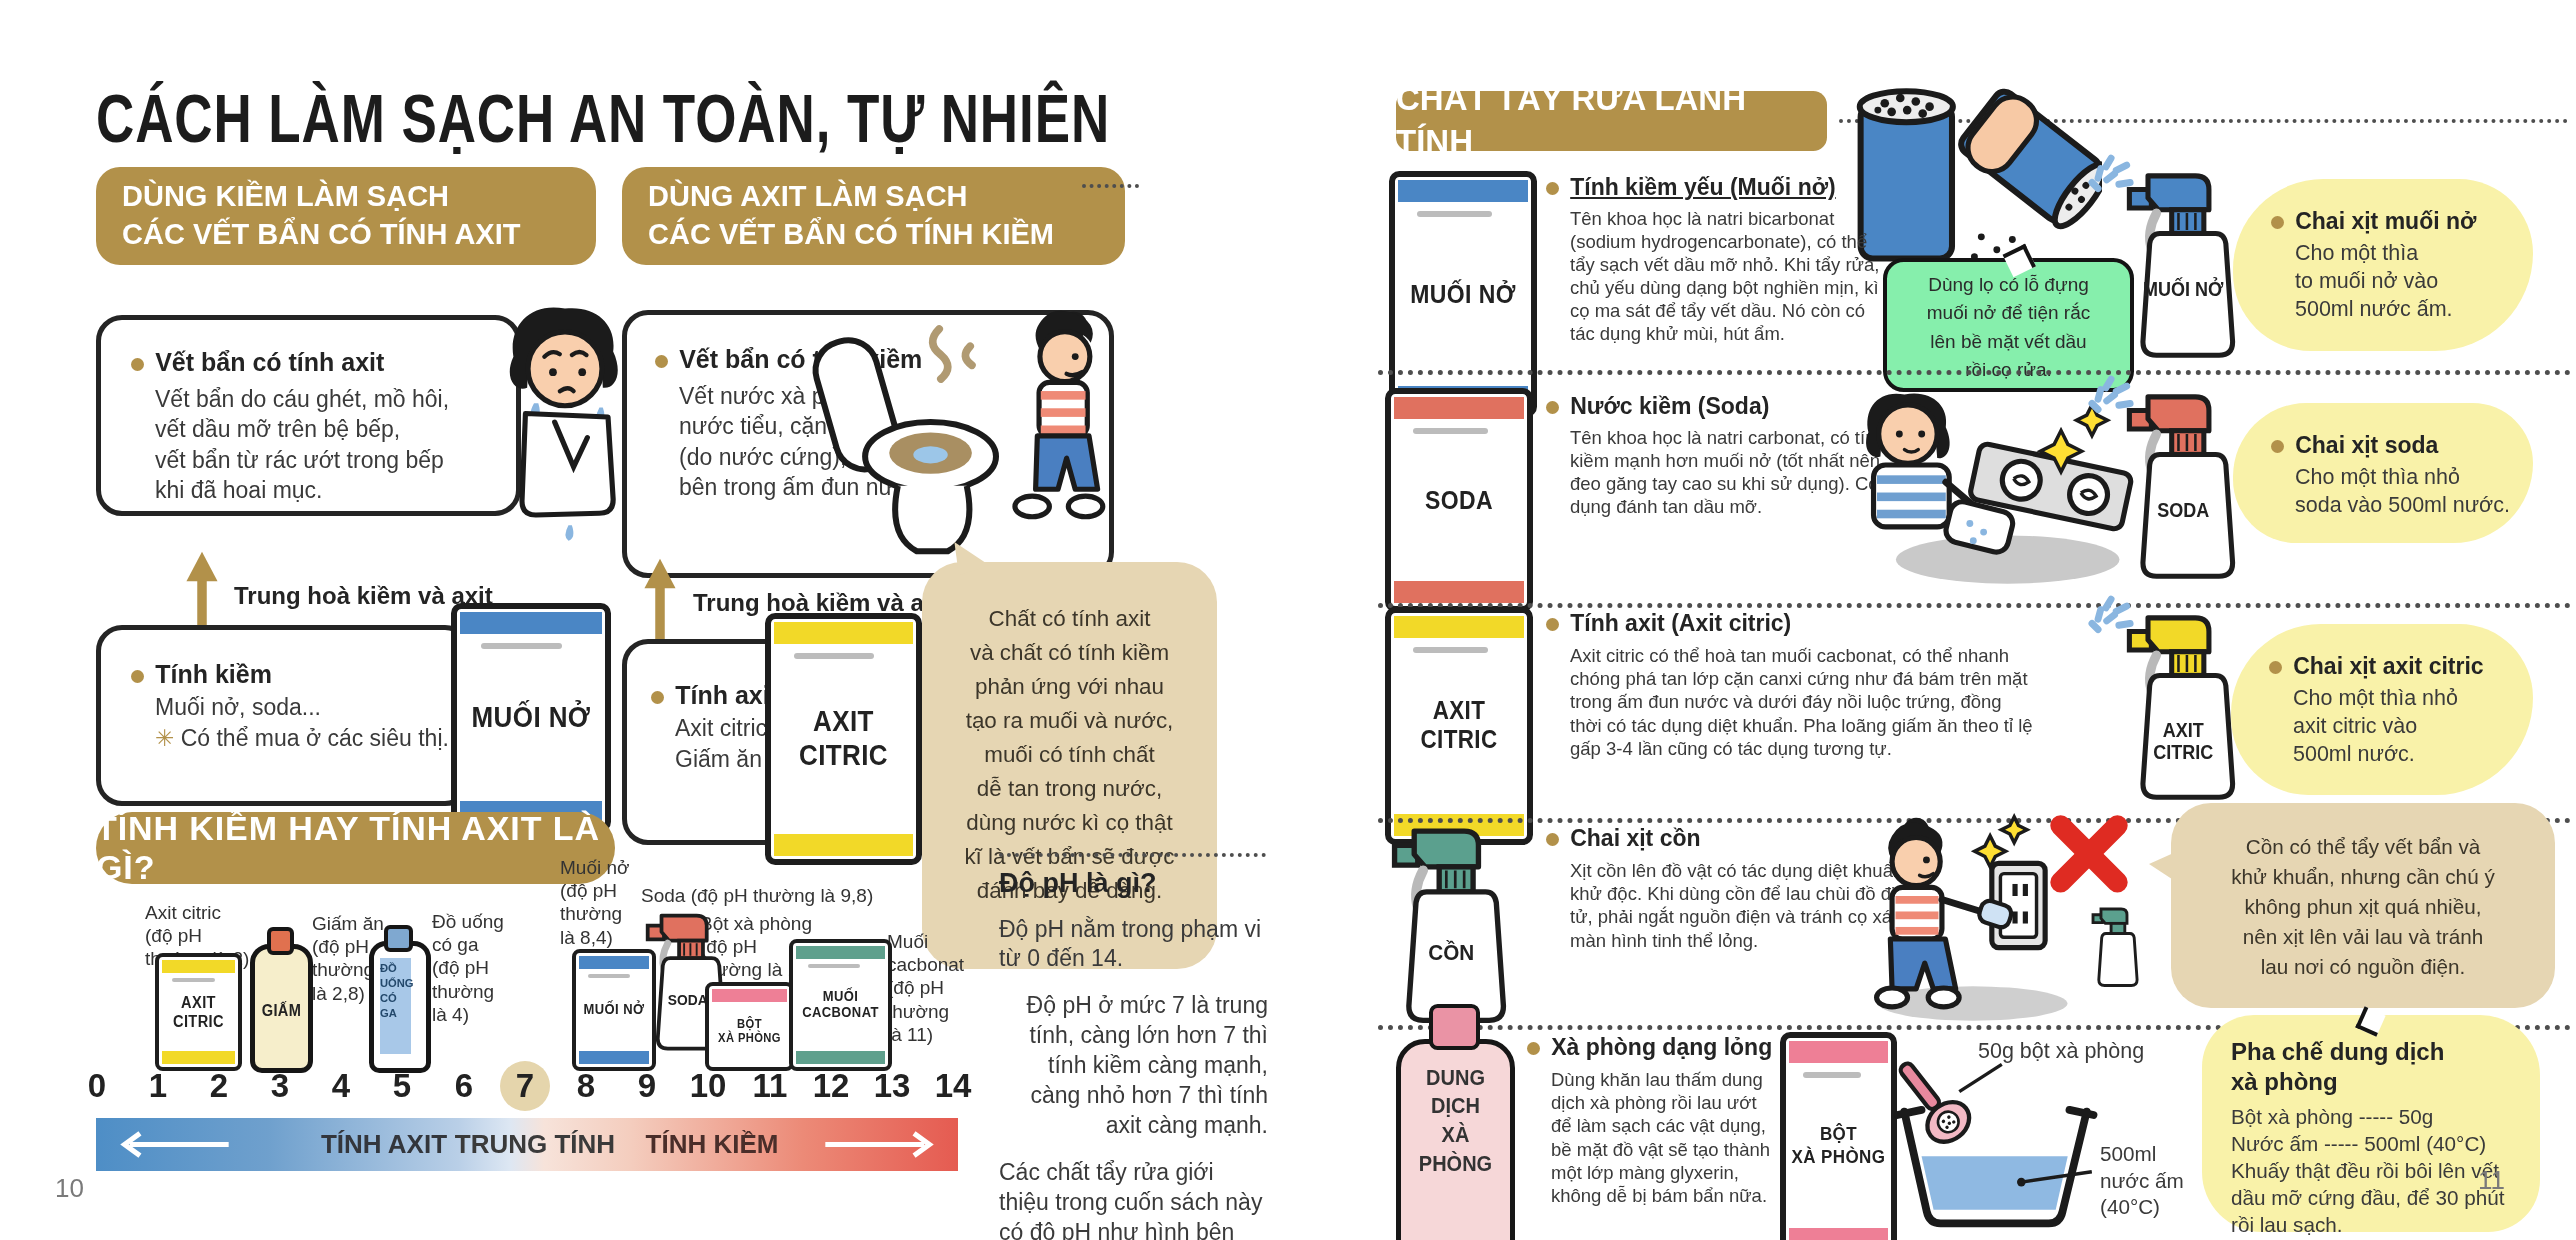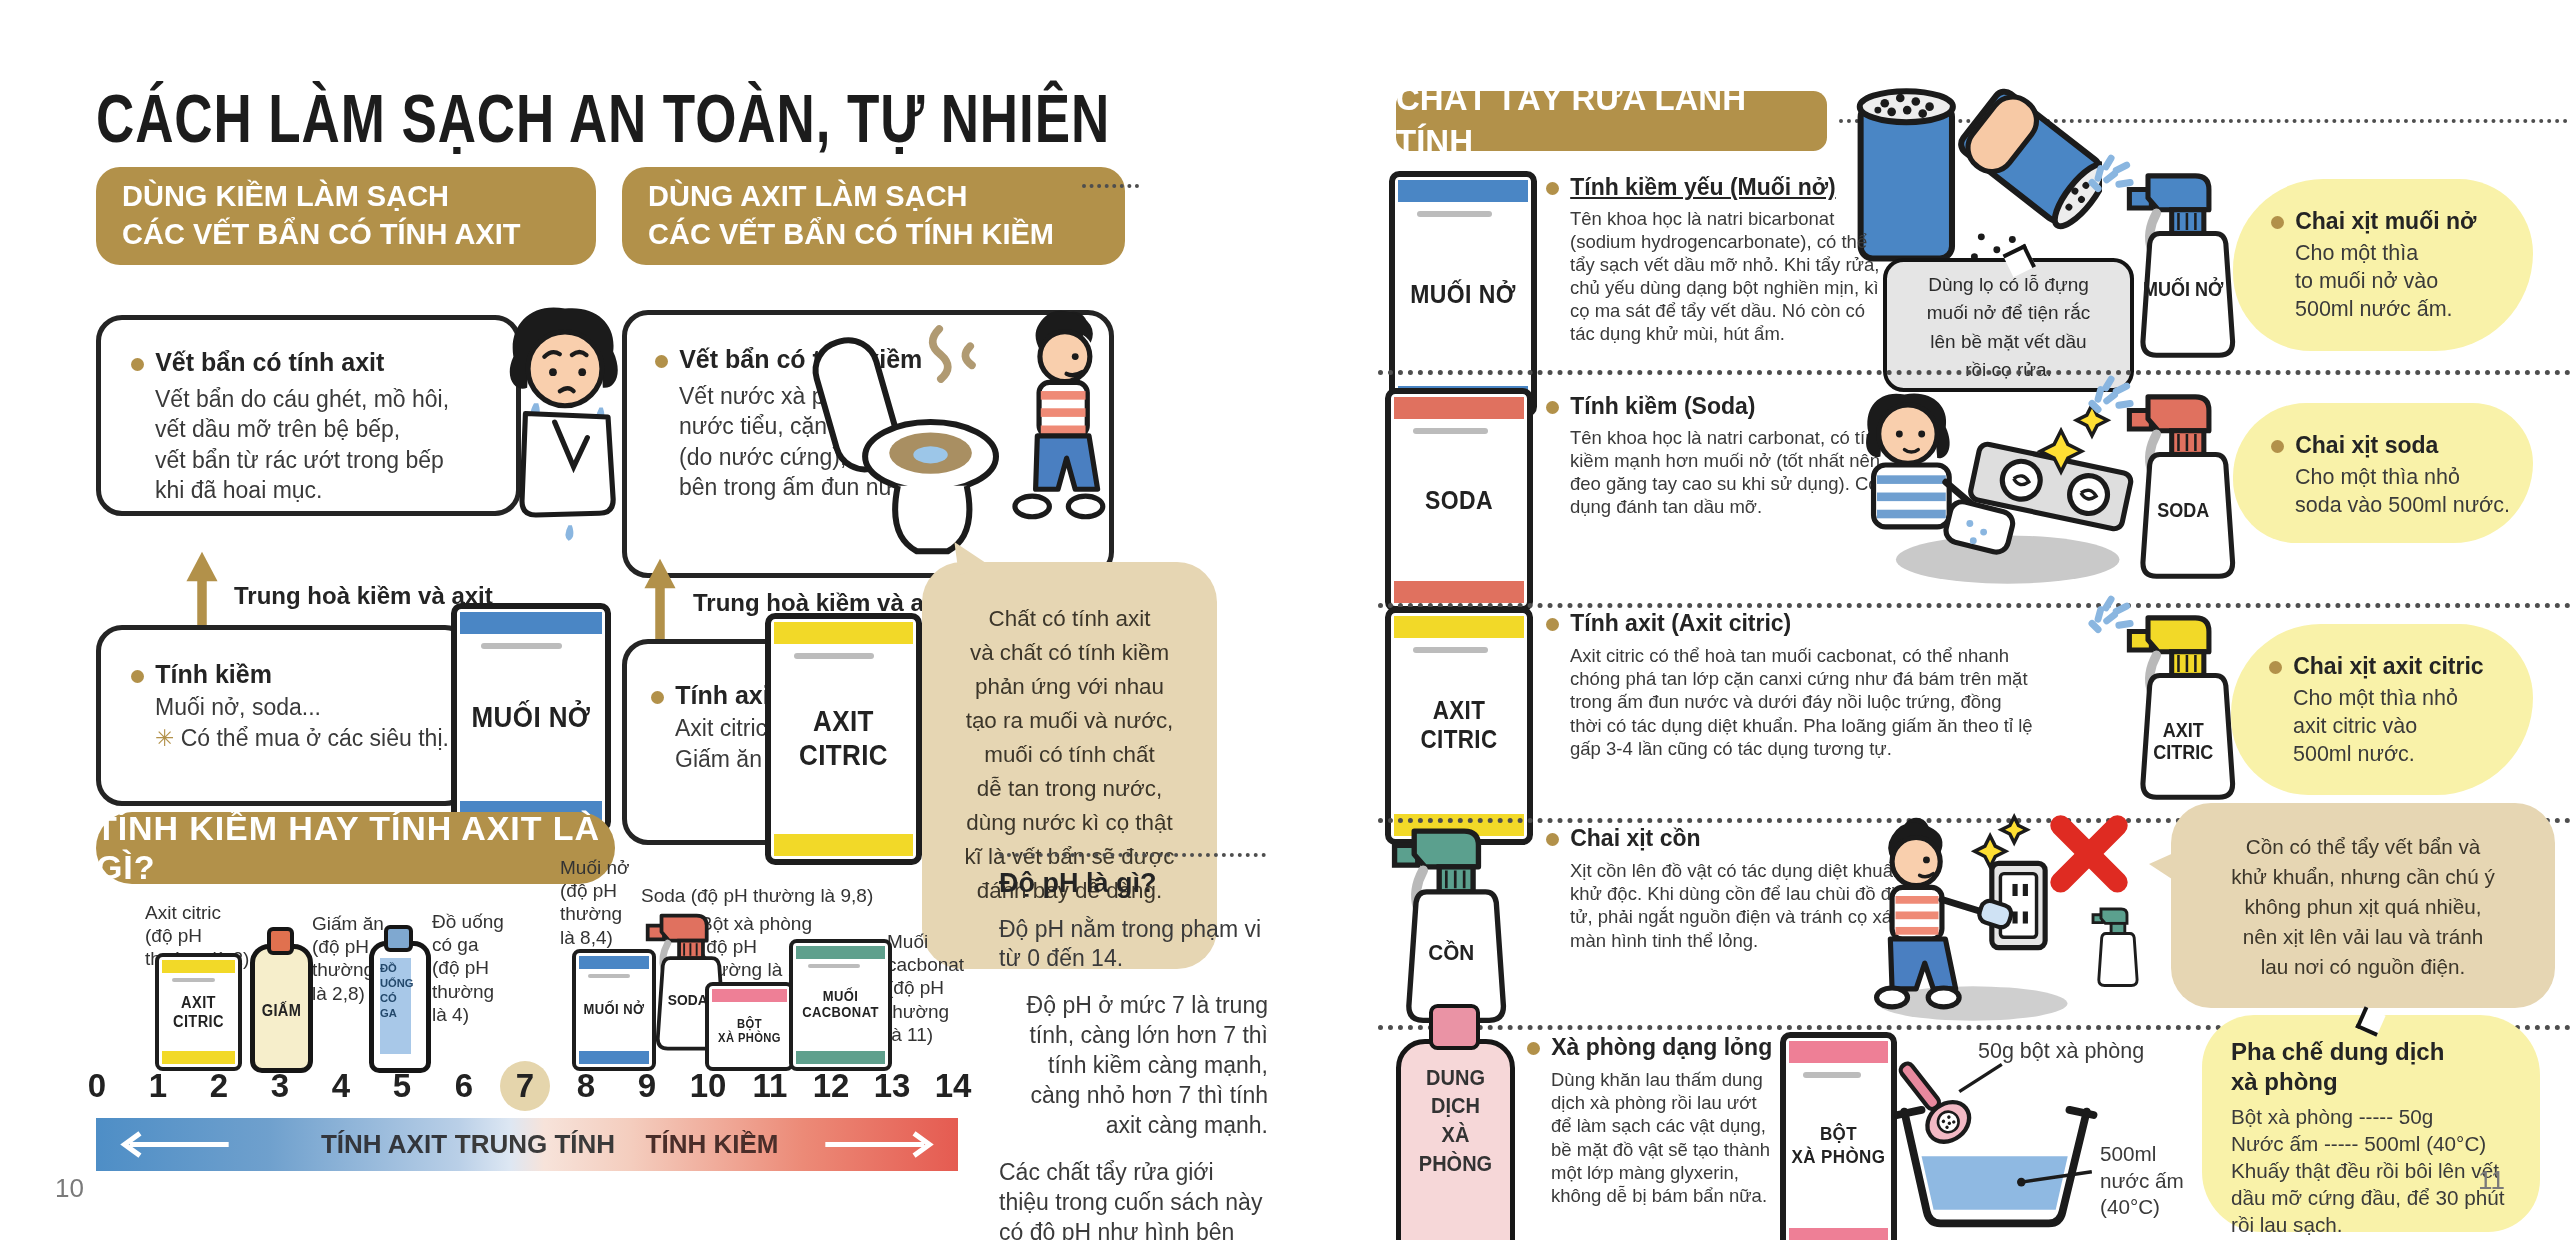--- a/index.html
+++ b/index.html
@@ -22,21 +22,21 @@
   .bag .st.top{top:2.6px}.bag .st.bot{bottom:2.6px}
   .bag .fold{position:absolute;top:34px;left:16%;width:55%;height:6px;background:#bcbcbc;border-radius:3.4px;}
   .bag.sm{border-width:4.3px;border-radius:7.8px;}
   .bag.sm .st{height:13.8px}.bag.sm .fold{top:20.7px;height:4.3px}
   .blabel{font-weight:bold;text-align:center;transform:scaleY(1.12);letter-spacing:0.4px;color:#222;line-height:1.15;}
   .spray{position:absolute;}
   .spray .slabel{position:absolute;left:10%;right:6%;top:54%;text-align:center;font-weight:bold;
                  transform:scaleY(1.1);color:#222;line-height:1.1;}
   .blob{position:absolute;background:#f9f2a9;border-radius:95px 78px 103px 82px;}
   .tan{position:absolute;background:#e6d6b3;border-radius:40px;color:#3c362a;}
-  .wbubble{position:absolute;background:#e5e5e5;border:4.3px solid #141414;border-radius:20.7px;color:#2b2b2b;}
+  .wbubble{position:absolute;background:#86efac;border:4.3px solid #141414;border-radius:20.7px;color:#2b2b2b;}
   .hand{line-height:1.5;text-align:center;}
   .plabel{position:absolute;font-size:19px;line-height:1.22;color:#333;}
   .num{position:absolute;width:52px;text-align:center;font-size:33px;font-weight:bold;color:#222;top:1067px;}
   .num.neutral span{display:inline-block;background:#e5d5ac;border-radius:50%;width:50px;height:50px;line-height:50px;}
   .pagenum{position:absolute;font-size:26px;color:#7a7a7a;}
   .bottle{position:absolute;border:5.2px solid #161616;background:#fff;}
   .cap{position:absolute;border:4.3px solid #161616;}
   svg{display:block}
 </style>
 </head>
@@ -362,21 +362,21 @@
   </div>
   <div class="abs dotsep" style="left:1378px;top:370px;width:1193px;"></div>
 
   <div class="bag" style="left:1385px;top:388px;width:136px;height:212px;">
     <span class="st top" style="background:#e0715f;"></span>
       <span class="st bot" style="background:#e0715f;"></span>
     <span class="fold"></span>
       <span class="blabel" style="font-size:23px;">SODA</span>
   </div>
   <div class="abs" style="left:1546px;top:393px;font-size:22.4px;">
-    <span class="dot"></span><b class="sec-title" style="font-size:23px;">Tính kiềm (Soda)</b>
+    <span class="dot"></span><b class="sec-title" style="font-size:23px;">Nước kiềm (Soda)</b>
     <div class="bodytxt" style="margin-left:24px;margin-top:6.9px;width:345px;font-size:18.5px;line-height:1.24;">Tên khoa học là natri carbonat, có tính kiềm mạnh hơn muối nở (tốt nhất nên đeo găng tay cao su khi sử dụng). Có tác dụng đánh tan dầu mỡ.</div>
   </div>
   <svg class="abs" style="left:1844px;top:379px;" width="293" height="215" viewBox="0 0 340 250">
     <ellipse cx="190" cy="210" rx="130" ry="28" fill="#c9c9c9"></ellipse>
     <rect x="150" y="92" width="180" height="66" rx="10" transform="rotate(12 240 125)" fill="#dedede" stroke="#1b1b1b" stroke-width="6"></rect>
     <g transform="rotate(12 240 125)">
       <circle cx="205" cy="125" r="22" fill="#fff" stroke="#1b1b1b" stroke-width="6"></circle>
         <path d="M196 125 q9 -10 18 0 q-9 10 -18 0" fill="none" stroke="#1b1b1b" stroke-width="4"></path>
       <circle cx="285" cy="125" r="22" fill="#fff" stroke="#1b1b1b" stroke-width="6"></circle>
         <path d="M276 125 q9 -10 18 0 q-9 10 -18 0" fill="none" stroke="#1b1b1b" stroke-width="4"></path>

